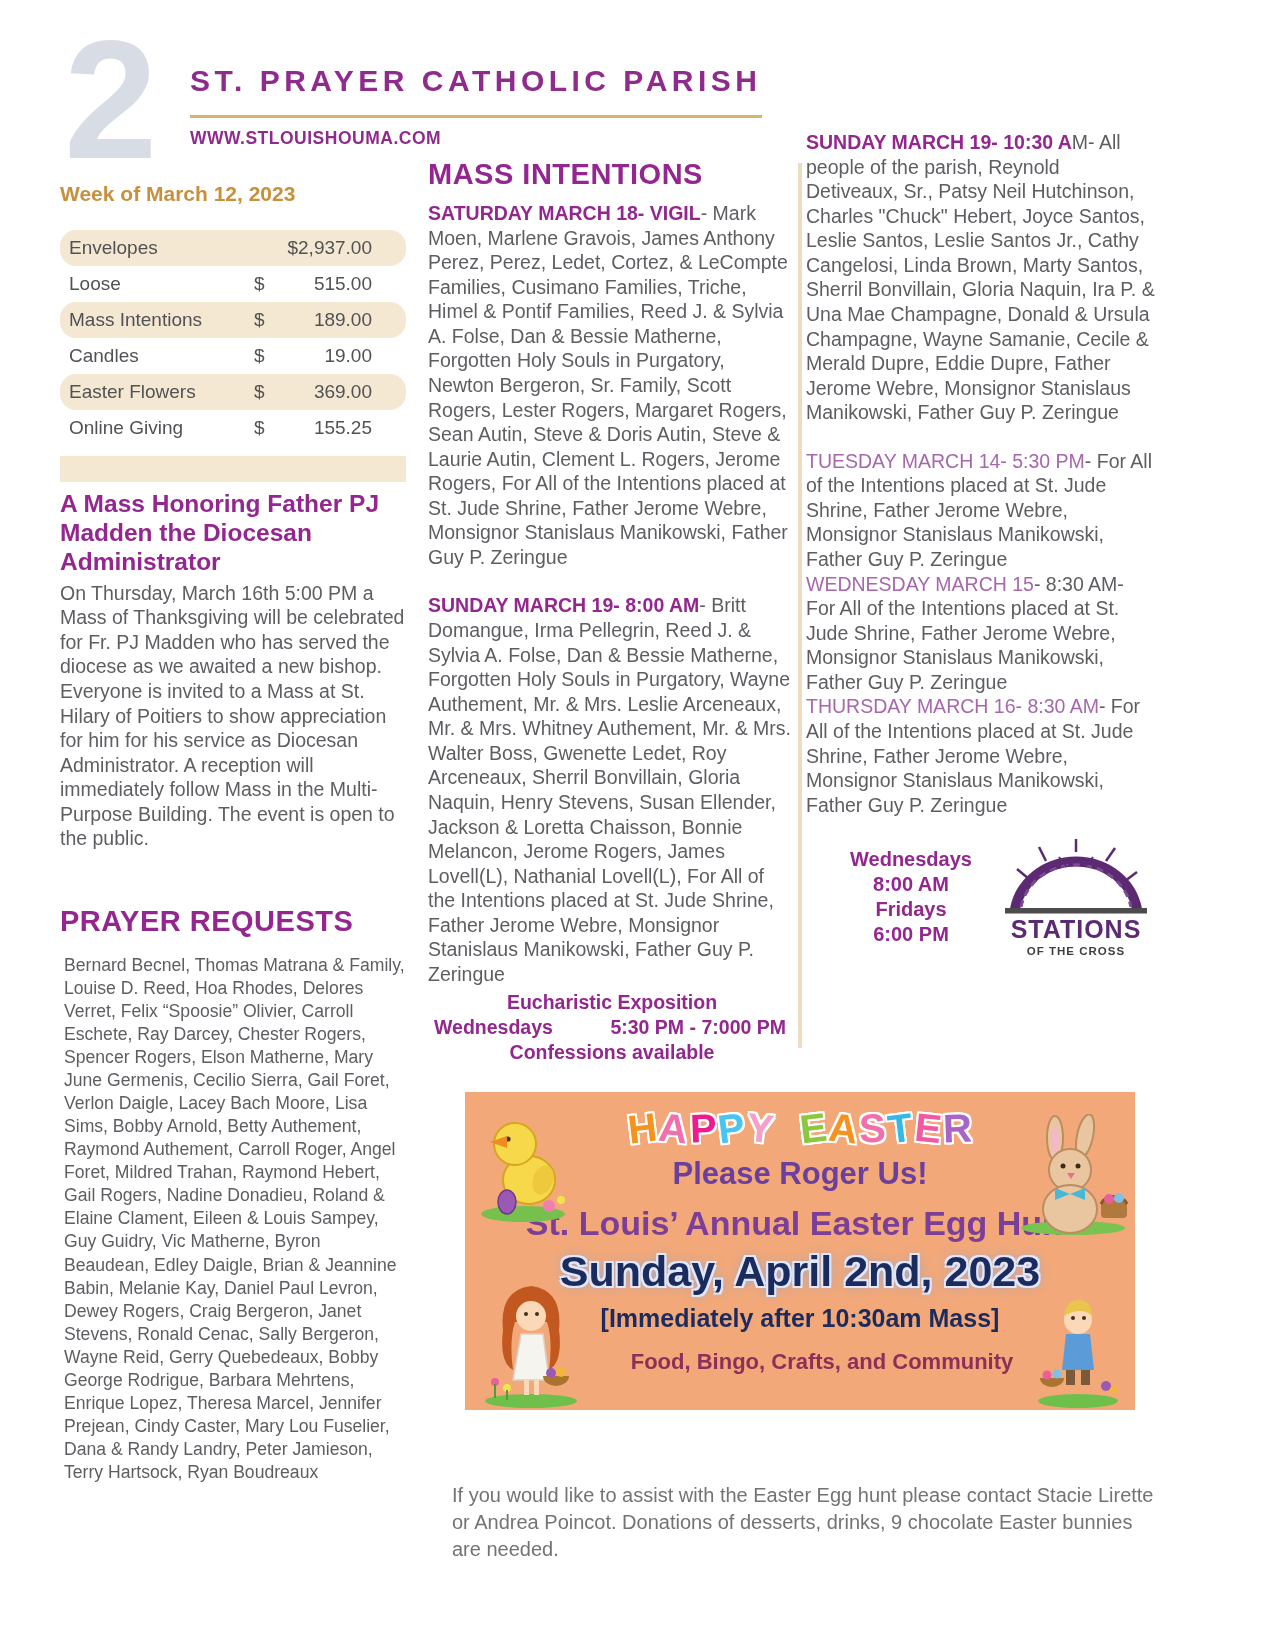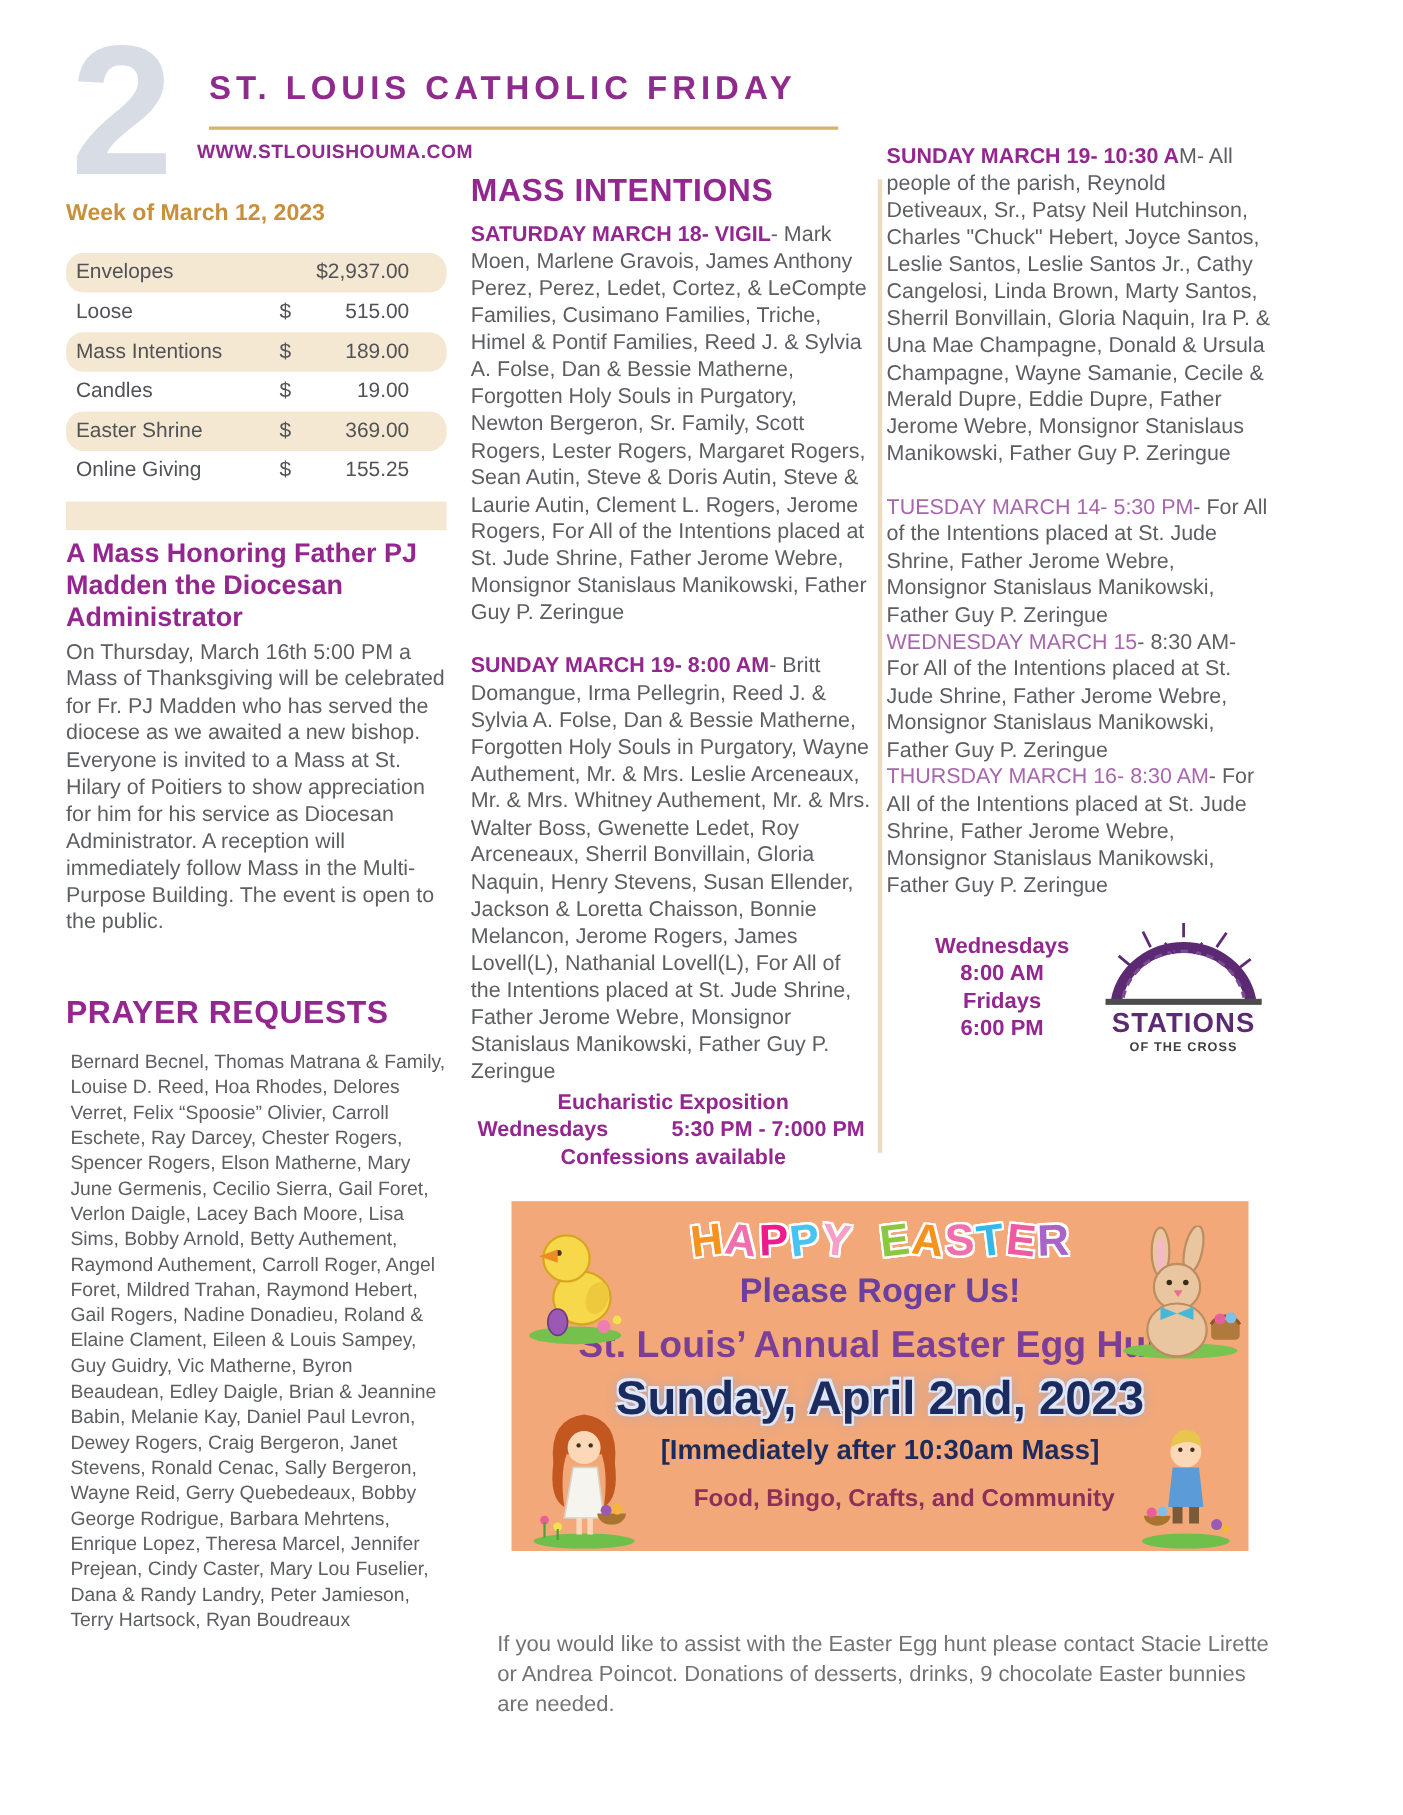--- a/index.html
+++ b/index.html
@@ -6,21 +6,21 @@
   html,body { margin:0; padding:0; background:#ffffff; }
   body { font-family: "Liberation Sans", "DejaVu Sans", sans-serif; }
   .page { position:relative; width:1275px; height:1650px; background:#ffffff; overflow:hidden; }
 
   
   .page-number { position:absolute; left:64px; top:16px; font-size:168px; font-weight:700;
                  color:#d8dce4; line-height:1; }
   .parish-title { position:absolute; left:190px; top:64px; font-size:30px; font-weight:800;
                   letter-spacing:4.5px; color:#8f2b8d; }
   .gold-rule { position:absolute; left:190px; top:115px; width:572px; height:3px; background:#d6b46a; }
-  .website { position:absolute; left:179px; top:128px; font-size:17.5px; font-weight:600;
+  .website { position:absolute; left:190px; top:128px; font-size:17.5px; font-weight:600;
              color:#8f2b8d; letter-spacing:0.5px; }
 
   
   .col { position:absolute; }
   .col-left  { left:60px;  top:172px; width:346px; }
   .col-mid   { left:428px; top:158px; width:368px; }
   .col-right { left:806px; top:130px; width:350px; }
   .divider-v { position:absolute; left:798px; top:163px; width:4px; height:885px; background:#ecdcc2; }
 
   .section-title { font-size:29px; font-weight:800; color:#93278f; margin:0; letter-spacing:0.5px; }
@@ -79,21 +79,21 @@
 
   .footer-note { position:absolute; left:452px; top:1482px; width:706px;
                  font-size:20px; line-height:1.35; color:#737373; margin:0; }
 </style>
 </head>
 <body>
 
 <div class="page">
 
   <div class="page-number">2</div>
-  <div class="parish-title">ST. LOUIS CATHOLIC FRIDAY</div>
+  <div class="parish-title">ST. PRAYER CATHOLIC PARISH</div>
   <div class="gold-rule"></div>
   <div class="website">WWW.STLOUISHOUMA.COM</div>
 
   <div class="col col-left">
     <div class="week">Week of March 12, 2023</div>
 
     <div class="stew-table">
       <div class="srow beige">
         <span class="slabel">Envelopes</span>
         <span class="ssign"></span>
@@ -108,21 +108,21 @@
         <span class="slabel">Mass Intentions</span>
         <span class="ssign">$</span>
         <span class="samount">189.00</span>
       </div>
       <div class="srow">
         <span class="slabel">Candles</span>
         <span class="ssign">$</span>
         <span class="samount">19.00</span>
       </div>
       <div class="srow beige">
-        <span class="slabel">Easter Shrine</span>
+        <span class="slabel">Easter Flowers</span>
         <span class="ssign">$</span>
         <span class="samount">369.00</span>
       </div>
       <div class="srow">
         <span class="slabel">Online Giving</span>
         <span class="ssign">$</span>
         <span class="samount">155.25</span>
       </div>
       <div class="empty-strip"></div>
     </div>

